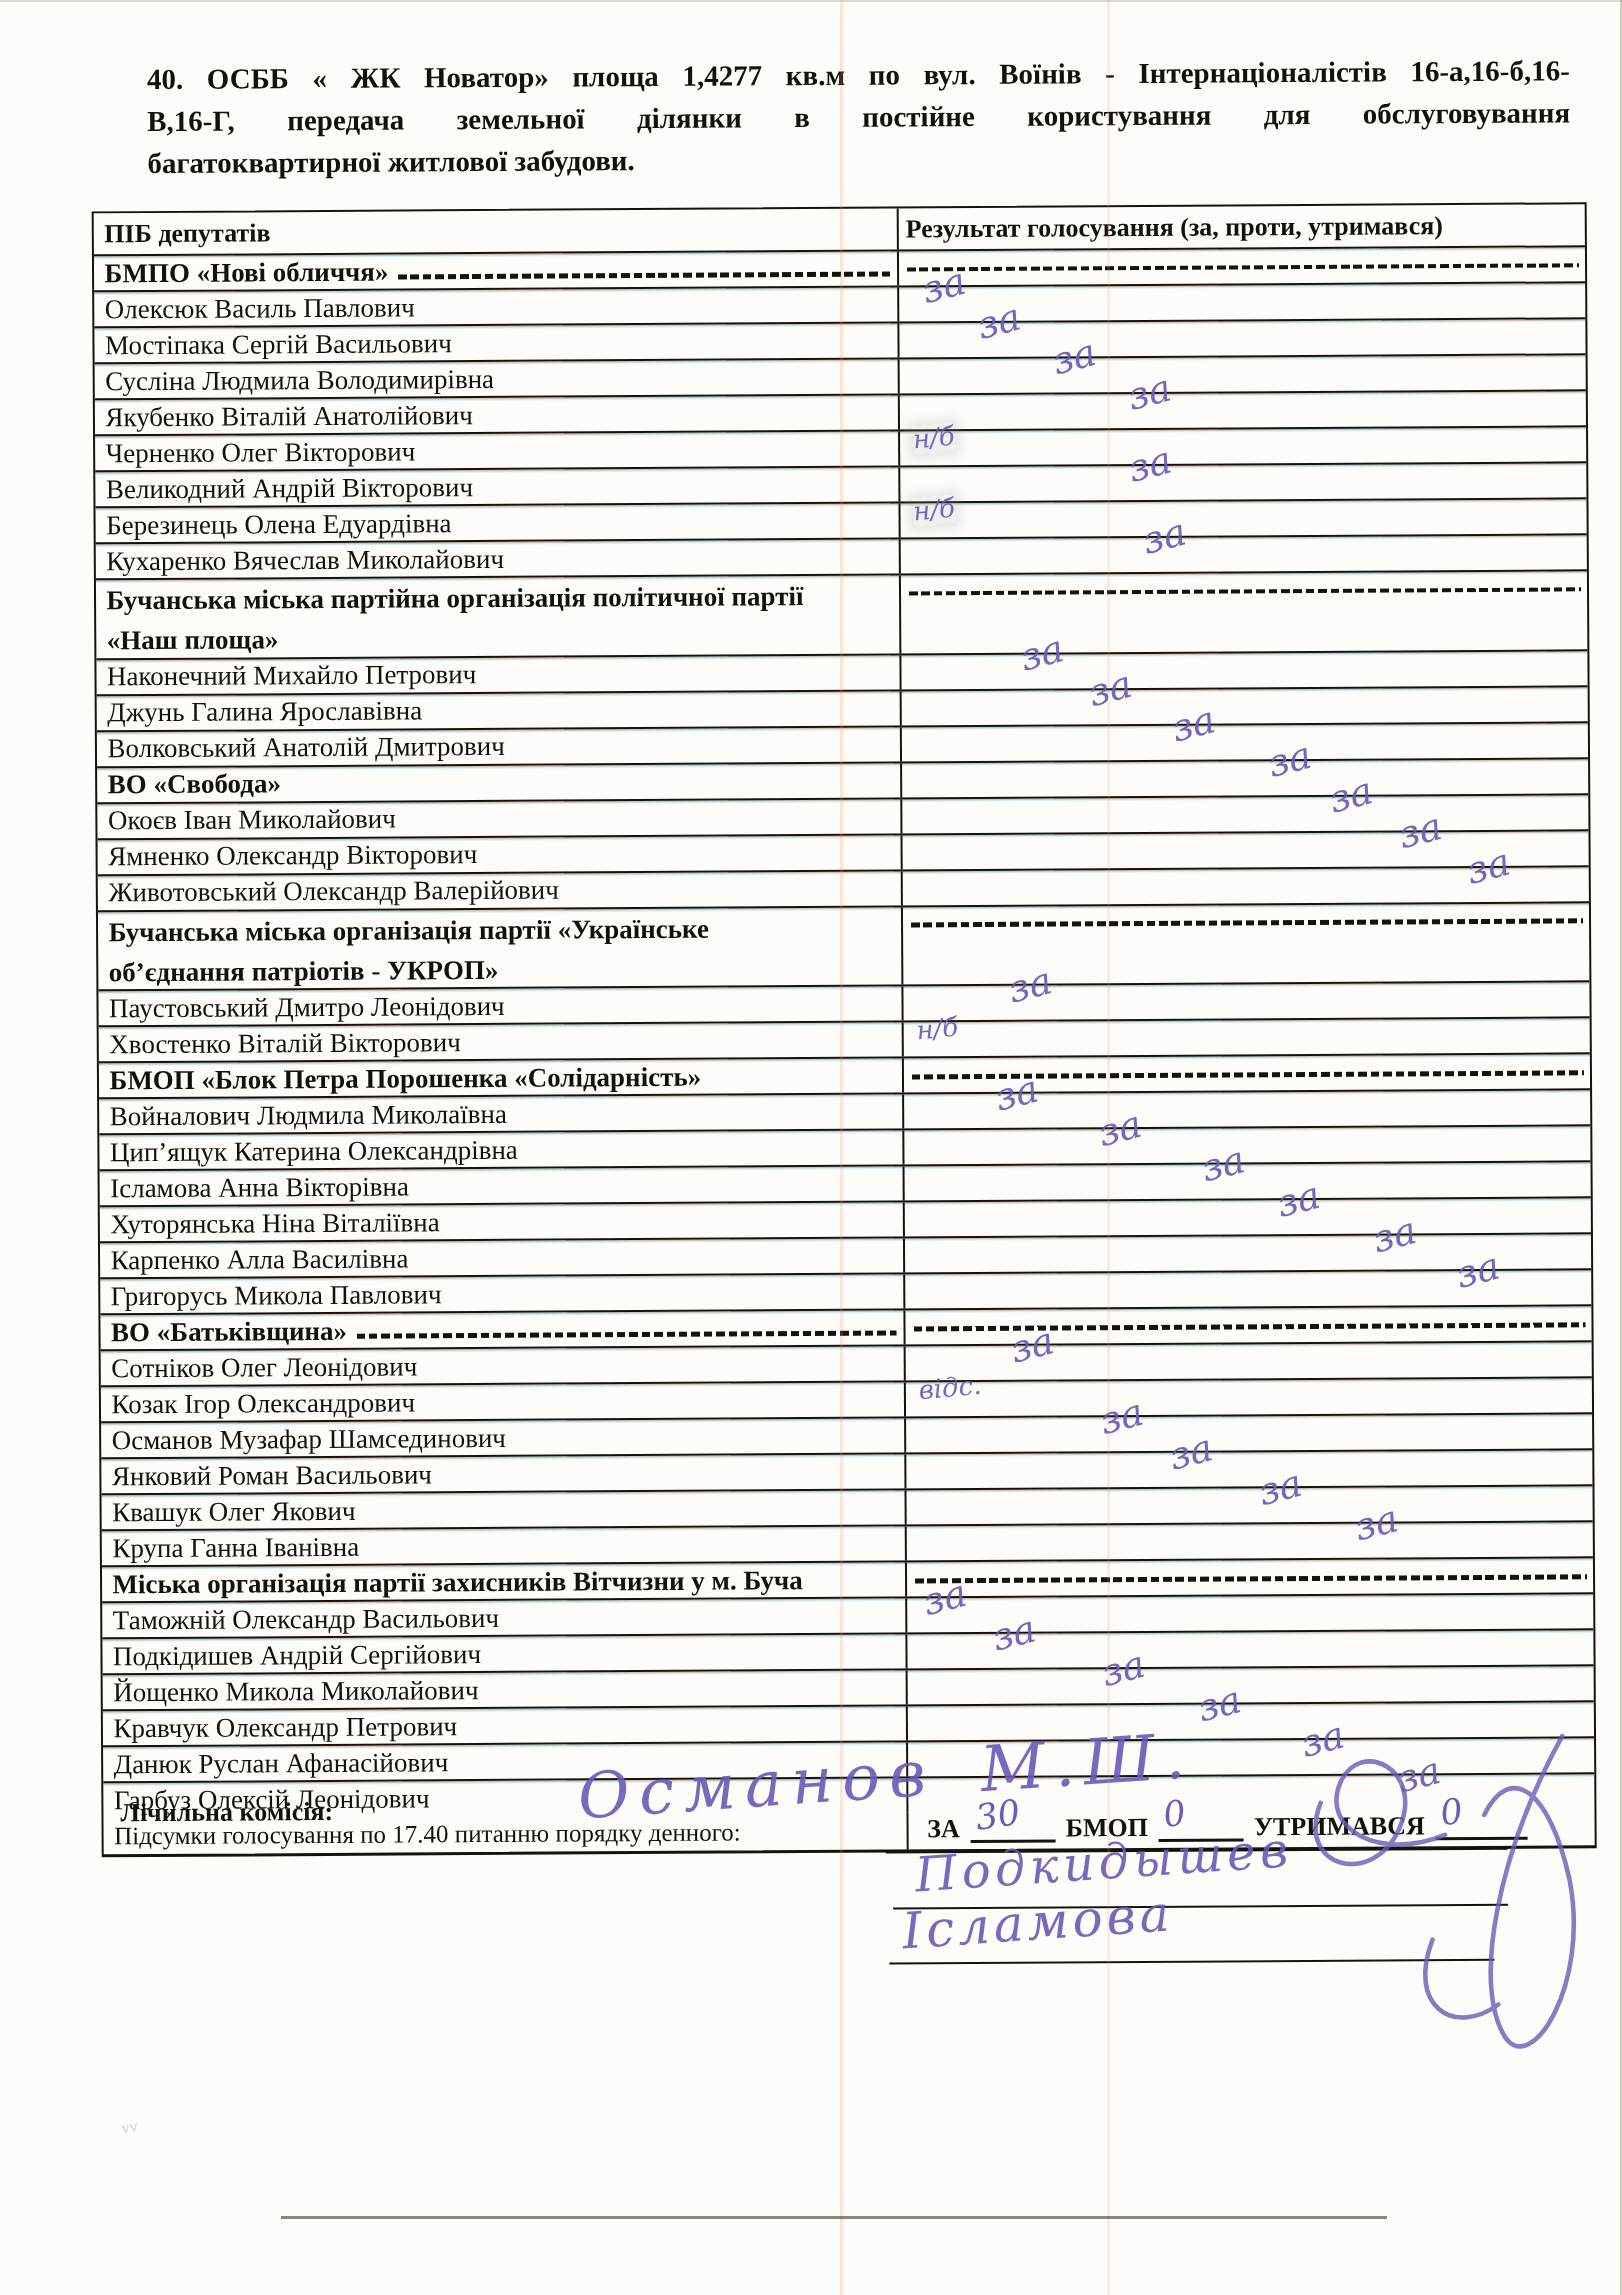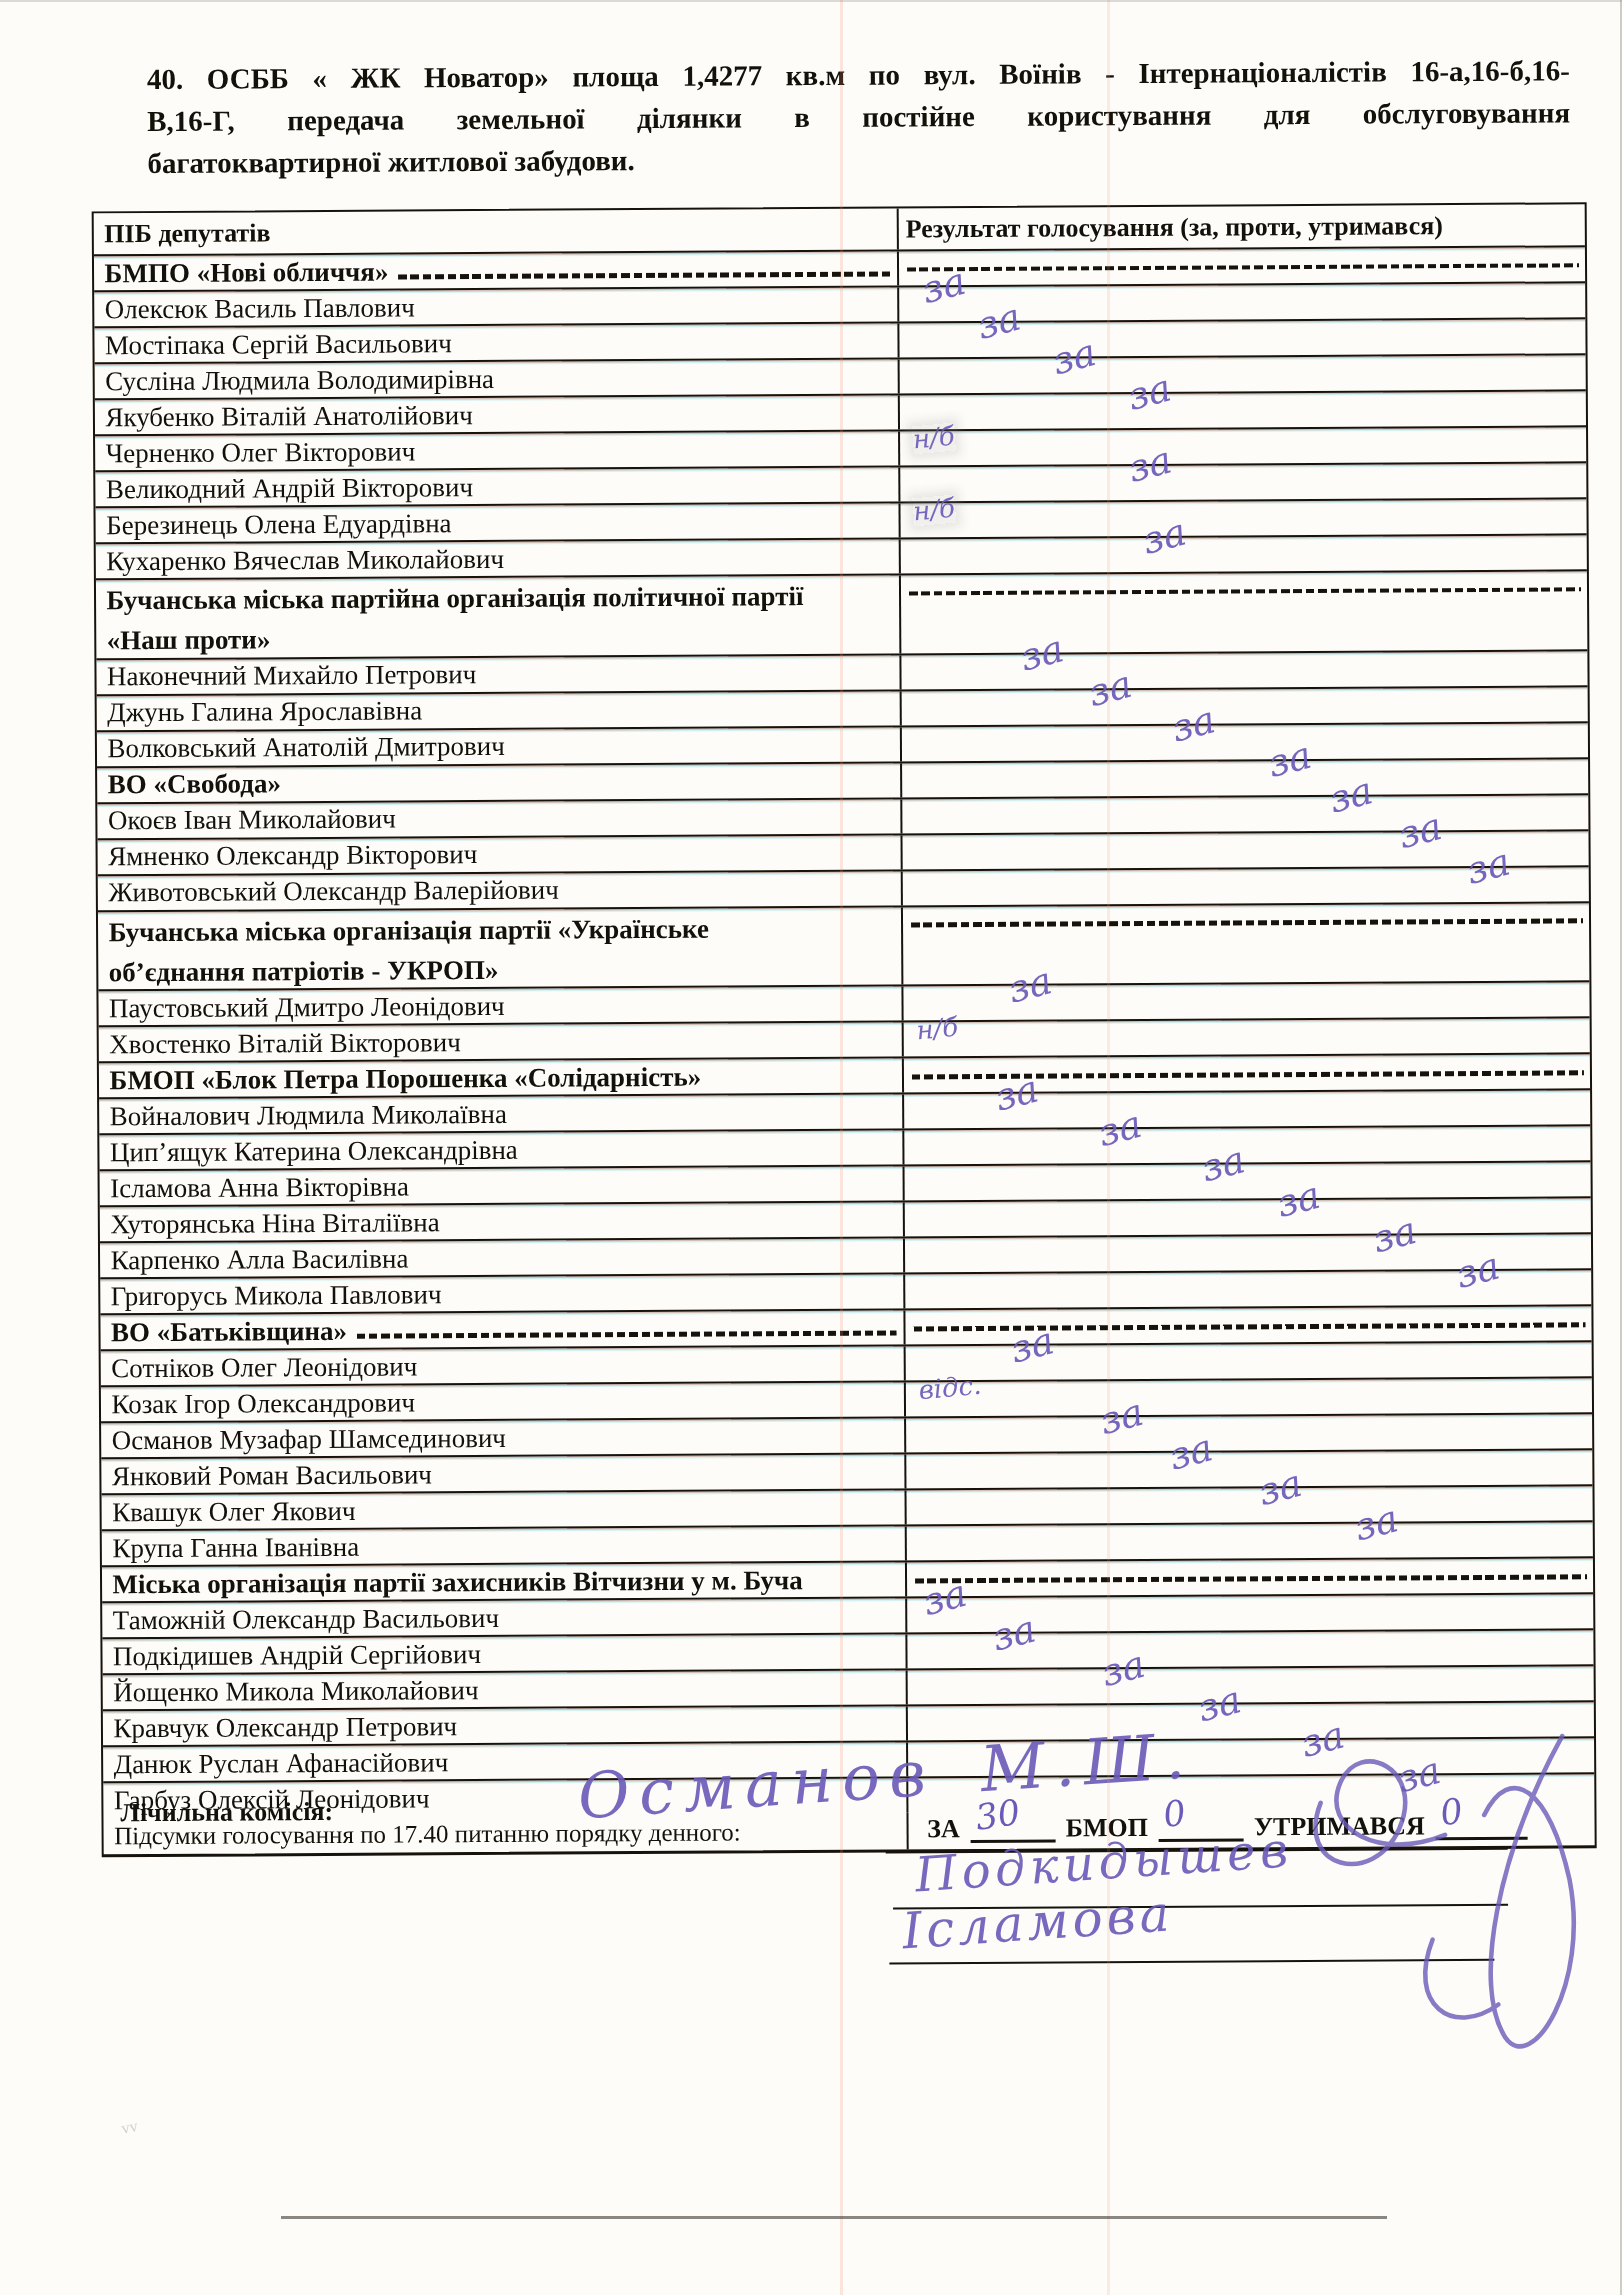--- a/index.html
+++ b/index.html
@@ -155,21 +155,21 @@
             <div class="cell-l">
               <span>Кухаренко Вячеслав Миколайович</span>
             </div>
             <div class="cell-r">
               <span class="mark" style="left: 36%;">за</span>
             </div>
           </div>
           <div class="row faction tall">
             <div class="cell-l">
               <span>Бучанська міська партійна організація політичної партії</span>
-              <span>«Наш проти»</span>
+              <span>«Наш площа»</span>
             </div>
             <div class="cell-r">
               <span class="dashes-r"></span>
             </div>
           </div>
           <div class="row deputy">
             <div class="cell-l">
               <span>Наконечний Михайло Петрович</span>
             </div>
             <div class="cell-r">

